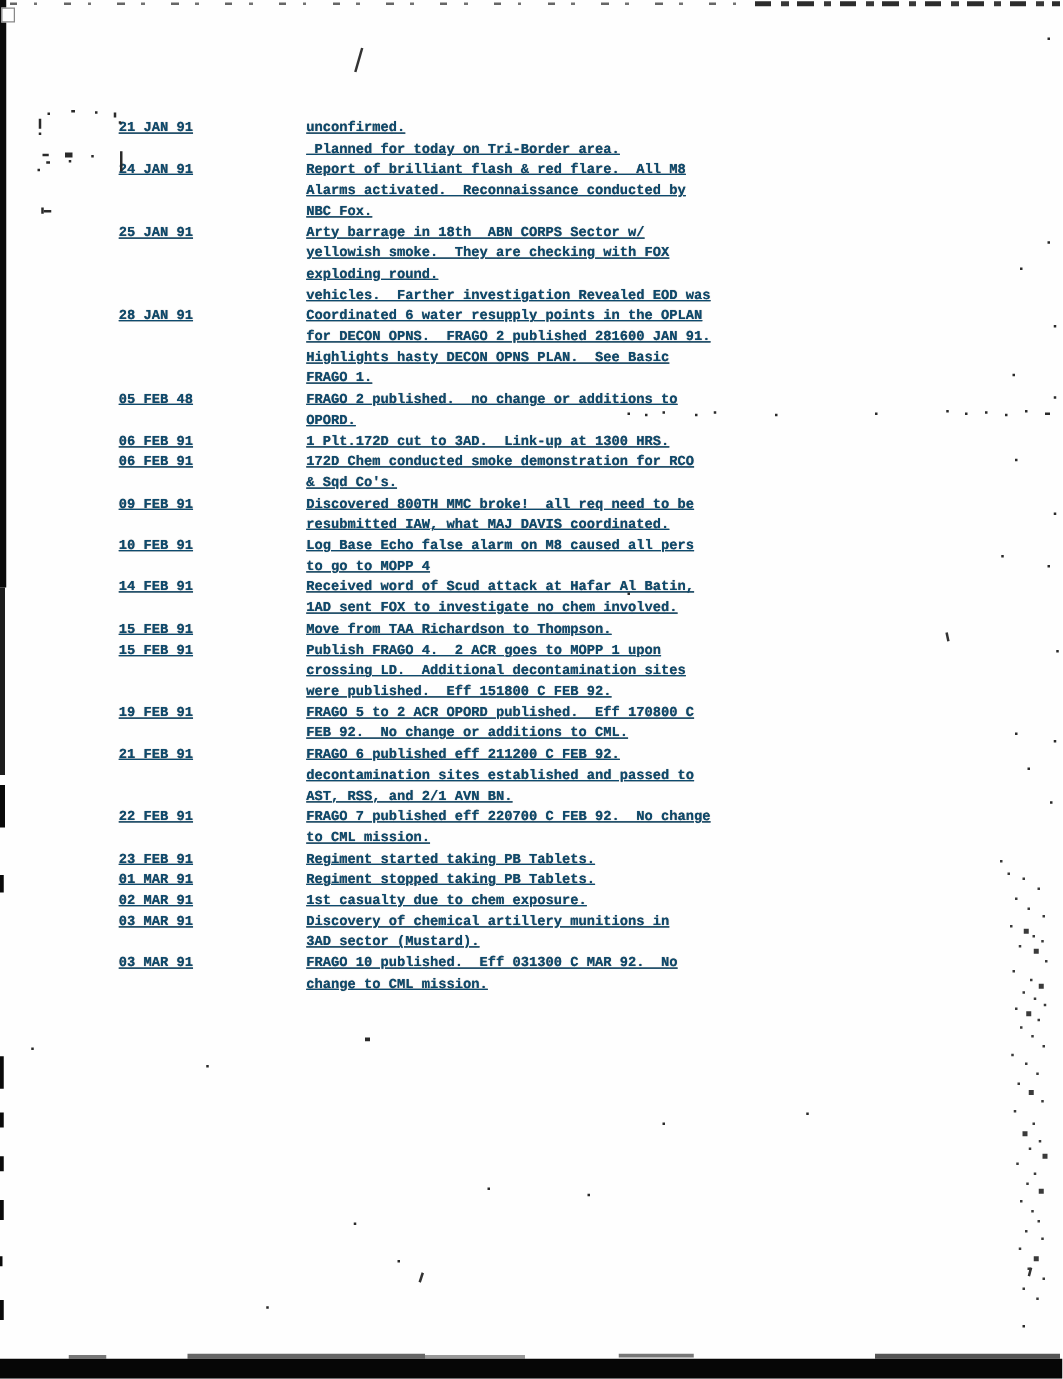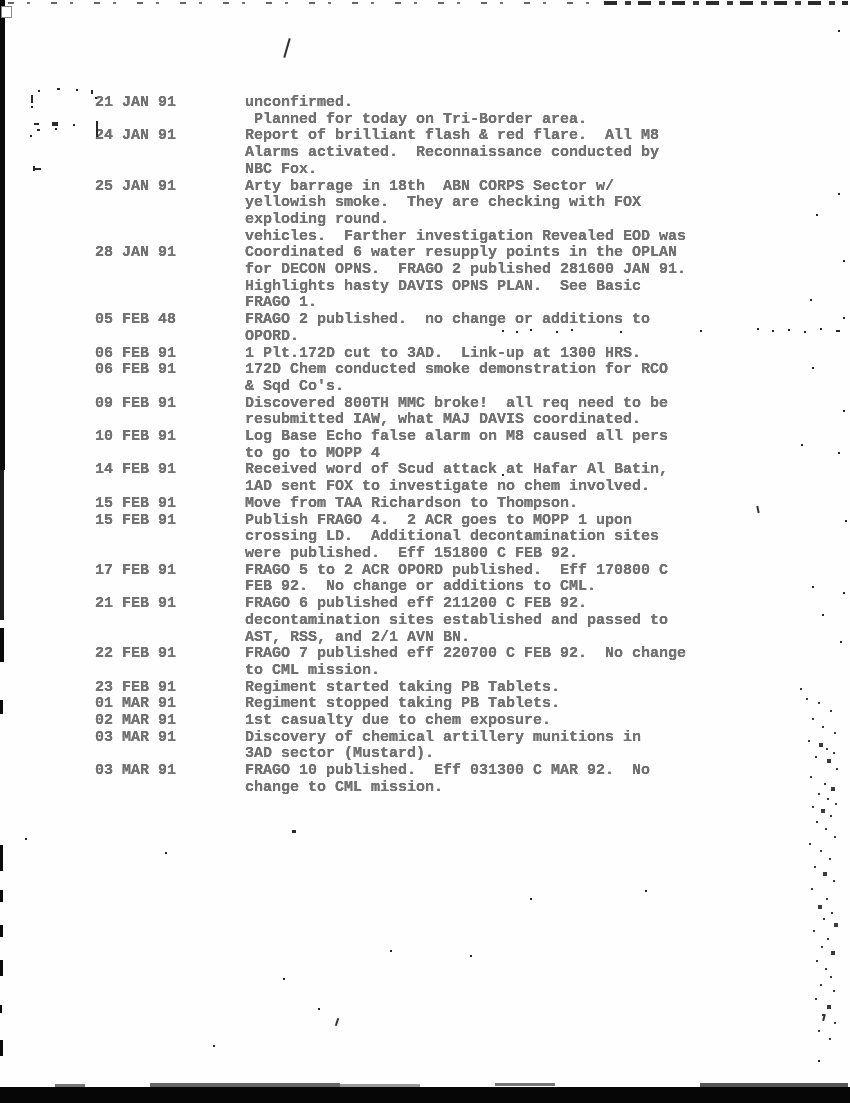--- a/index.html
+++ b/index.html
@@ -5,23 +5,24 @@
   html,body{margin:0;padding:0;}
   body{
     width:850px;height:1103px;position:relative;overflow:hidden;
     background:#ffffff;
     font-family:"Liberation Mono","DejaVu Sans Mono",monospace;
   }
   .page{position:absolute;inset:0;background:#fefefe;}
   
   .log{
     position:absolute;left:95px;top:95px;width:665px;
-    font-size:15px;line-height:16.7px;font-weight:700;
-    color:#737373;
+    font-size:11px;line-height:16.7px;font-weight:700;
+    color:#0c4a6e;
     text-shadow:0 0 .6px rgba(10,10,10,.75);
+    text-decoration:underline;
   }
   .row{display:flex;align-items:flex-start;}
   .date{width:150px;flex:none;white-space:pre;}
   .body{flex:1;min-width:0;}
   .line{white-space:pre;}
   
   .n{position:absolute;display:block;background:#2a2a2a;width:2px;height:2px;}
   .bar{position:absolute;display:block;background:#0a0a0a;}
   .gray{background:#777;}
   .top-dashes{
@@ -81,21 +82,21 @@
           <div class="line">exploding round.</div>
           <div class="line">vehicles.  Farther investigation Revealed EOD was</div>
         </div>
     </div>
 
     <div class="row">
       <div class="date">28 JAN 91</div>
       <div class="body">
           <div class="line">Coordinated 6 water resupply points in the OPLAN</div>
           <div class="line">for DECON OPNS.  FRAGO 2 published 281600 JAN 91.</div>
-          <div class="line">Highlights hasty DAVIS OPNS PLAN.  See Basic</div>
+          <div class="line">Highlights hasty DECON OPNS PLAN.  See Basic</div>
           <div class="line">FRAGO 1.</div>
         </div>
     </div>
 
 
     <div class="row">
       <div class="date">05 FEB 48</div>
       <div class="body">
           <div class="line">FRAGO 2 published.  no change or additions to</div>
           <div class="line">OPORD.</div>
@@ -152,21 +153,21 @@
     <div class="row">
       <div class="date">15 FEB 91</div>
       <div class="body">
           <div class="line">Publish FRAGO 4.  2 ACR goes to MOPP 1 upon</div>
           <div class="line">crossing LD.  Additional decontamination sites</div>
           <div class="line">were published.  Eff 151800 C FEB 92.</div>
         </div>
     </div>
 
     <div class="row">
-      <div class="date">17 FEB 91</div>
+      <div class="date">19 FEB 91</div>
       <div class="body">
           <div class="line">FRAGO 5 to 2 ACR OPORD published.  Eff 170800 C</div>
           <div class="line">FEB 92.  No change or additions to CML.</div>
         </div>
     </div>
 
     <div class="row">
       <div class="date">21 FEB 91</div>
       <div class="body">
           <div class="line">FRAGO 6 published eff 211200 C FEB 92.</div>

